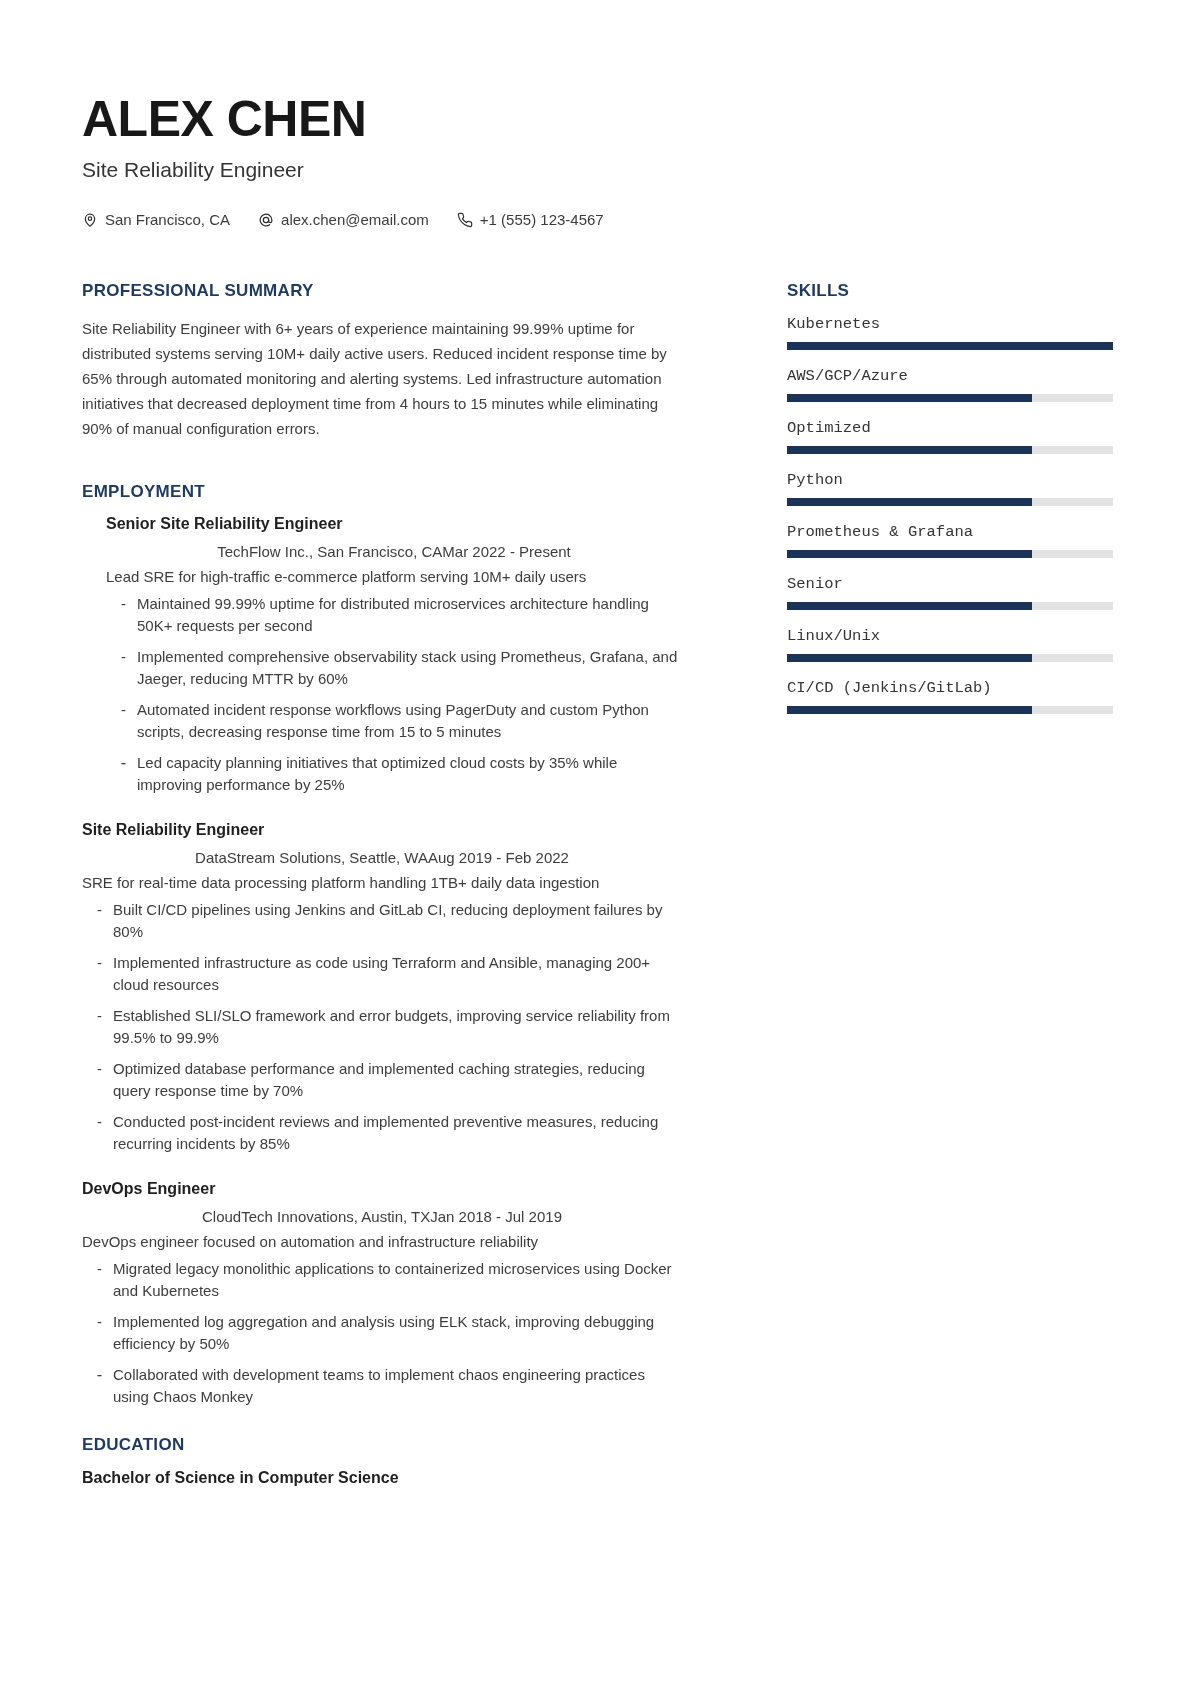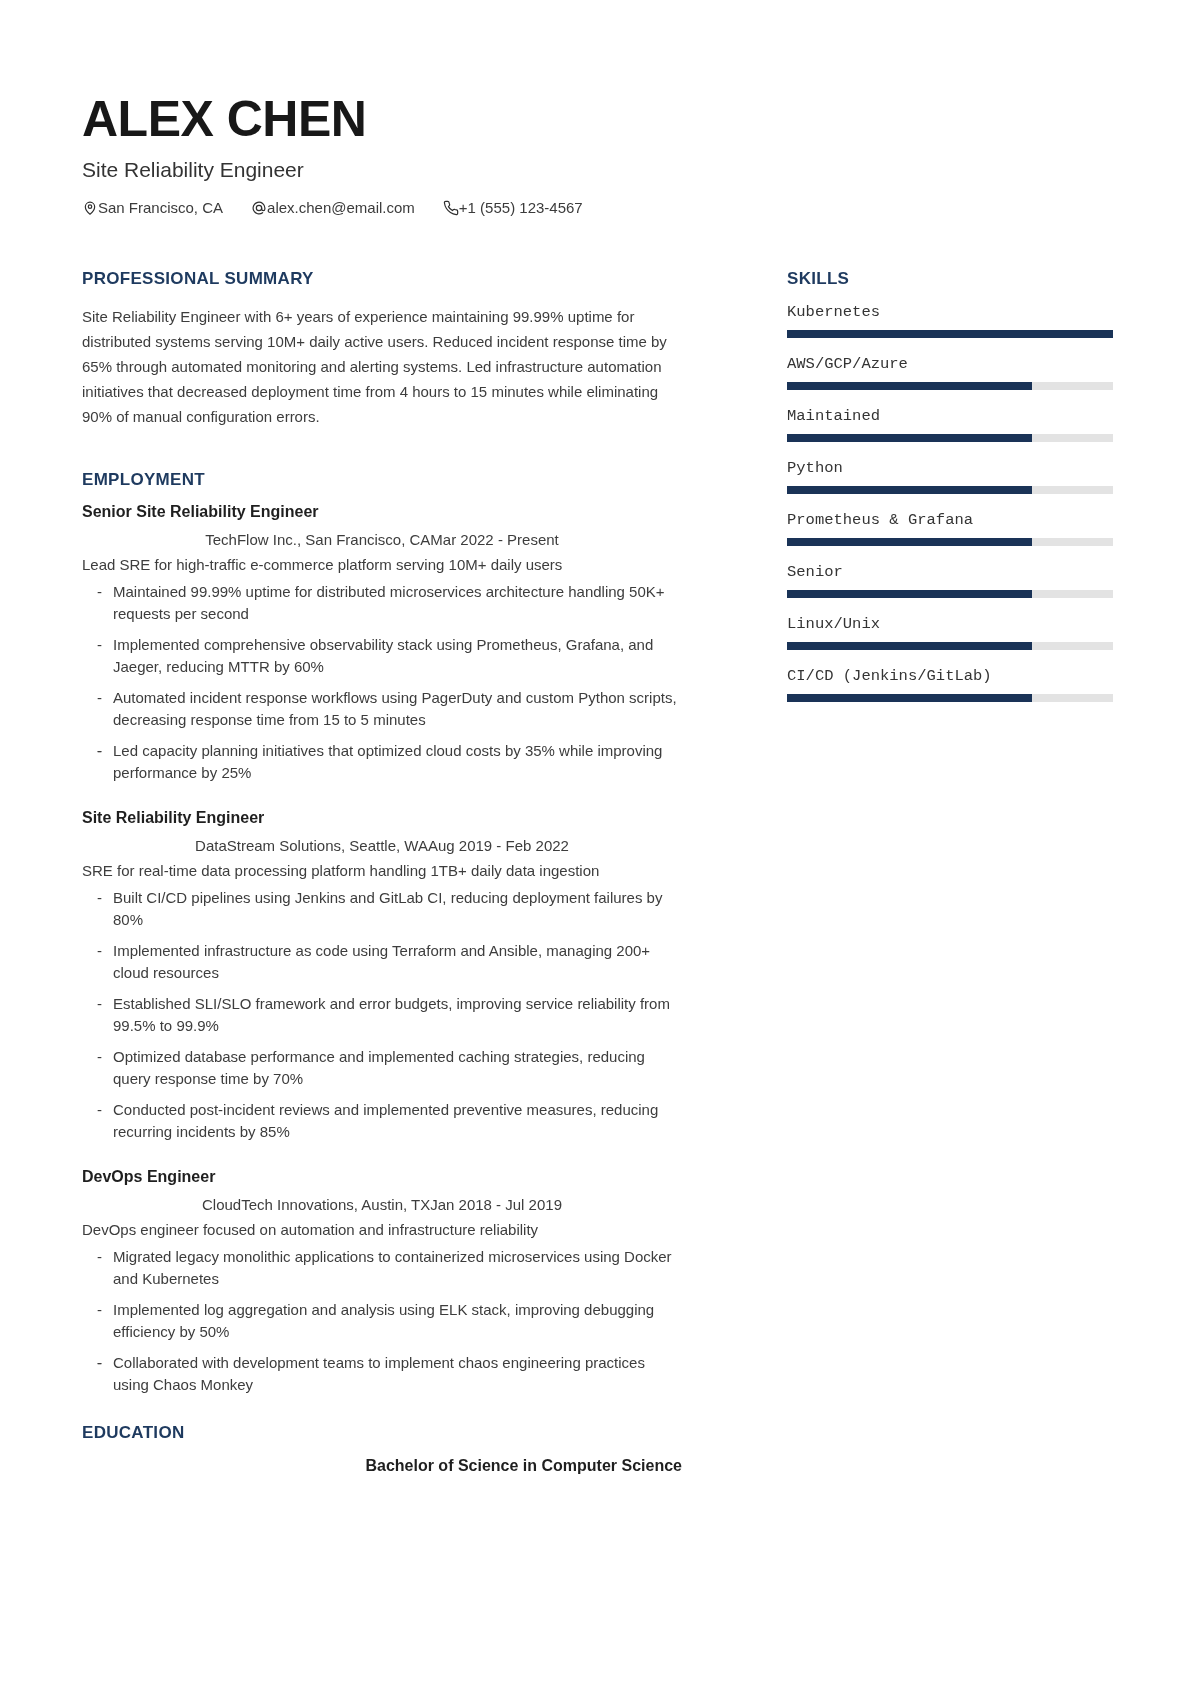--- a/index.html
+++ b/index.html
@@ -13,46 +13,46 @@
     font-family:"Liberation Sans",sans-serif;
     padding:0 87px 0 82px;position:relative;
   }
   
   .name{
     margin:0;padding-top:94px;font-size:50px;line-height:1.0;
     font-weight:bold;color:#181818;letter-spacing:-0.5px;
   }
   .headline{margin:14px 0 0;font-size:21px;line-height:1.15;color:#333;font-weight:normal;}
   .contact-row{margin-top:17px;display:flex;align-items:center;gap:28px;font-size:15px;color:#3b3b3b;}
-  .contact-item{display:flex;align-items:center;}
+  .contact-item{display:flex;align-items:center;gap:7px;margin-top:12px;}
   .contact-item svg{width:16px;height:16px;display:block;color:#2e2e2e;}
   
   .columns{display:flex;justify-content:space-between;margin-top:54px;}
   .main-col{width:600px;flex:0 0 600px;}
   .side-col{width:326px;flex:0 0 326px;}
   h2.sec-head{
     margin:0;font-size:17px;line-height:1.1;font-weight:bold;
     color:var(--accent);letter-spacing:0.3px;
   }
   
   .summary-text{margin:15px 0 0;font-size:15px;line-height:25px;}
   
   .sec-employment{margin-top:42px;}
   .job{margin-top:24px;}
-  .job:first-child{margin-top:12px;}
+  .job:first-child{margin-top:12px;margin-left:24px;}
   .job-title{margin:0;font-size:16px;line-height:20px;font-weight:bold;color:var(--dark);}
   .company-row{margin-top:8px;display:flex;justify-content:center;font-size:15px;line-height:20px;}
   .job-desc{margin:5px 0 0;font-size:15px;line-height:20px;}
   ul.bullets{margin:6px 0 0;padding:0;list-style:none;}
   ul.bullets li{position:relative;padding-left:31px;font-size:15px;line-height:22px;margin-top:9px;}
   ul.bullets li:first-child{margin-top:5px;}
   ul.bullets .dash{position:absolute;left:15px;top:0;}
   
   .sec-education{margin-top:28px;}
-  .degree{margin:14px 0 0;font-size:16px;line-height:20px;font-weight:bold;color:var(--dark);text-align:right;}
+  .degree{margin:14px 0 0;font-size:16px;line-height:20px;font-weight:bold;color:var(--dark);}
   
   .skills-list{margin-top:15px;}
   .skill{margin-bottom:18px;font-family:Liberation Mono, monospace;}
   .skill-name{font-size:15.5px;line-height:17px;color:#343434;}
   .bar{margin-top:9px;height:8px;background:var(--bar-track);}
   .fill{height:100%;background:var(--bar-fill);}
 </style>
 </head>
 <body>
 
@@ -158,21 +158,21 @@
               <div class="fill" style="width: 100%;"></div>
             </div>
           </div>
           <div class="skill">
             <div class="skill-name">AWS/GCP/Azure</div>
             <div class="bar">
               <div class="fill" style="width: 75%;"></div>
             </div>
           </div>
           <div class="skill">
-            <div class="skill-name">Maintained</div>
+            <div class="skill-name">Optimized</div>
             <div class="bar">
               <div class="fill" style="width: 75%;"></div>
             </div>
           </div>
           <div class="skill">
             <div class="skill-name">Python</div>
             <div class="bar">
               <div class="fill" style="width: 75%;"></div>
             </div>
           </div>

